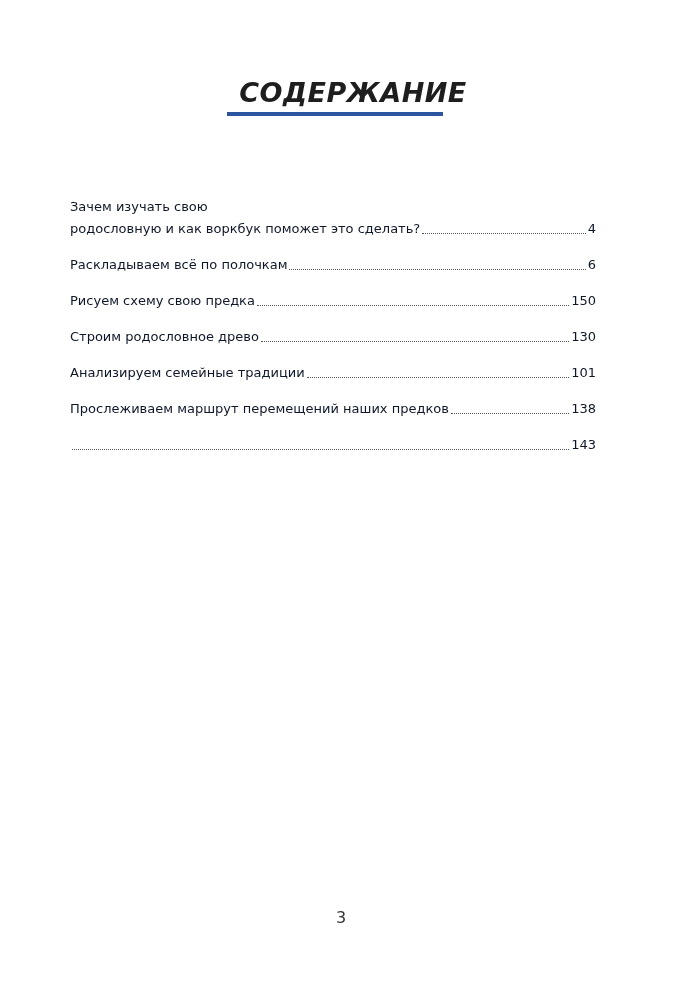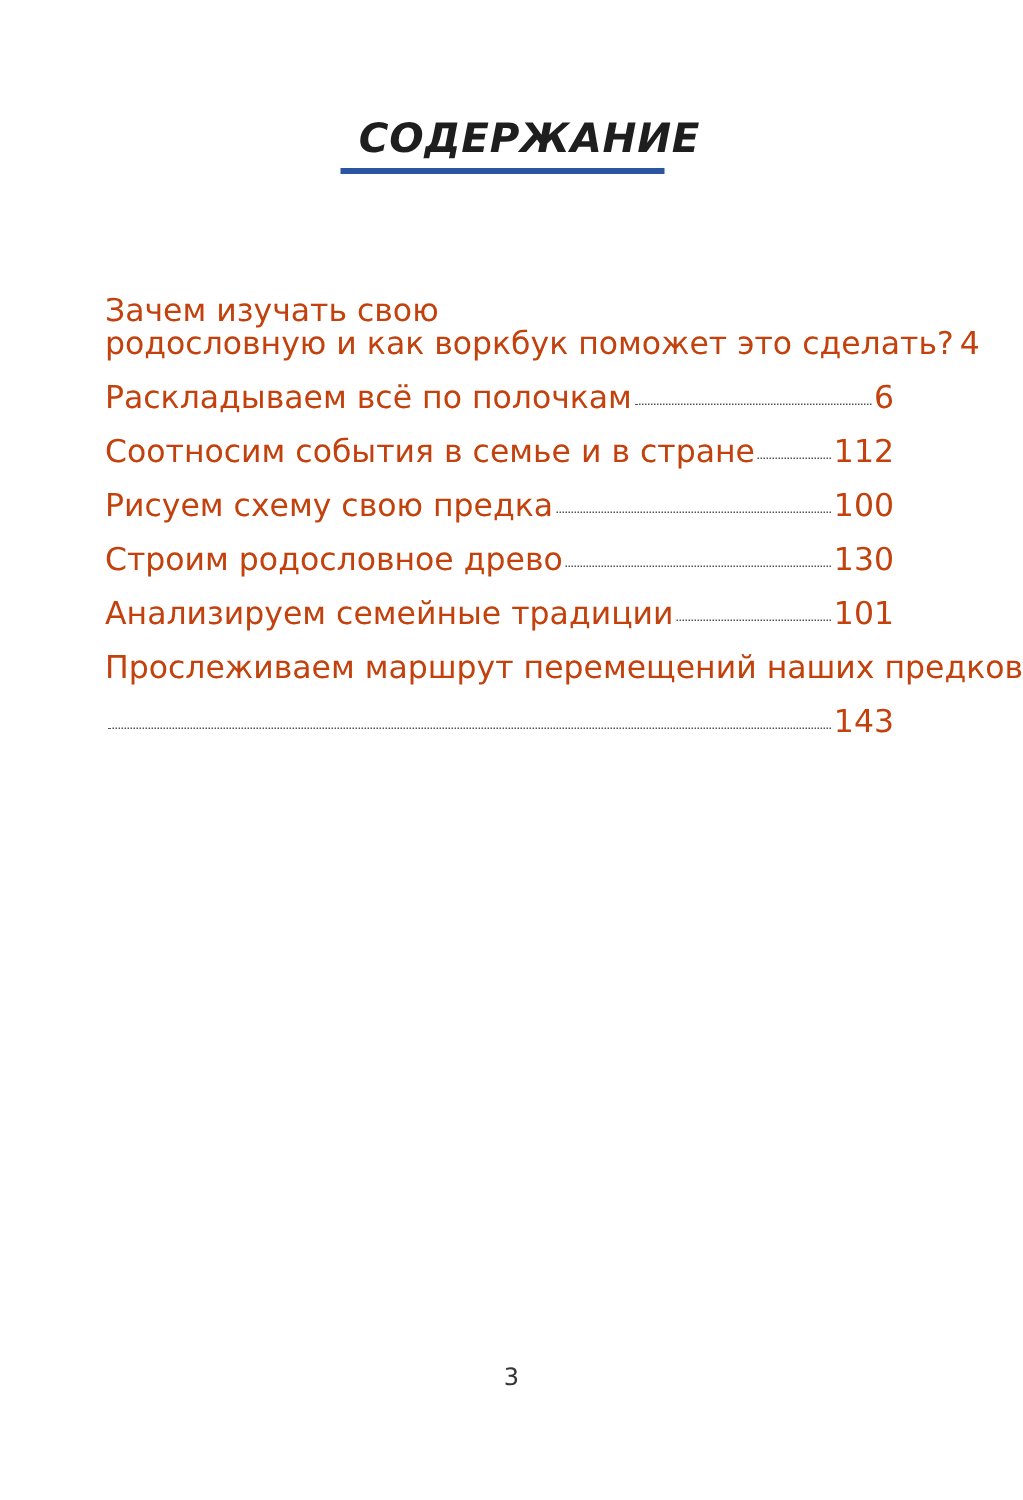--- a/index.html
+++ b/index.html
@@ -40,23 +40,23 @@
     }
     .toc {
       position: absolute;
       left: 70px;
       top: 196px;
       width: 526px;
     }
     .toc-entry {
       display: flex;
       align-items: flex-end;
-      font-size: 21px;
+      font-size: 13px;
       line-height: 22px;
-      color: #c2410c;
+      color: #0f172a;
       margin-bottom: 14px;
     }
     .toc-entry.multi {
       margin-bottom: 14px;
     }
     .toc-text {
       white-space: pre-line;
       flex: 0 0 auto;
     }
     .toc-dots {
@@ -91,28 +91,23 @@
 родословную и как воркбук поможет это сделать?</span>
     <span class="toc-dots"></span>
     <span class="toc-page">4</span>
   </div>
   <div class="toc-entry">
     <span class="toc-text">Раскладываем всё по полочкам</span>
     <span class="toc-dots"></span>
     <span class="toc-page">6</span>
   </div>
   <div class="toc-entry">
-    <span class="toc-text">Соотносим события в семье и в стране</span>
-    <span class="toc-dots"></span>
-    <span class="toc-page">112</span>
-  </div>
-  <div class="toc-entry">
     <span class="toc-text">Рисуем схему свою предка</span>
     <span class="toc-dots"></span>
-    <span class="toc-page">100</span>
+    <span class="toc-page">150</span>
   </div>
   <div class="toc-entry">
     <span class="toc-text">Строим родословное древо</span>
     <span class="toc-dots"></span>
     <span class="toc-page">130</span>
   </div>
   <div class="toc-entry">
     <span class="toc-text">Анализируем семейные традиции</span>
     <span class="toc-dots"></span>
     <span class="toc-page">101</span>

